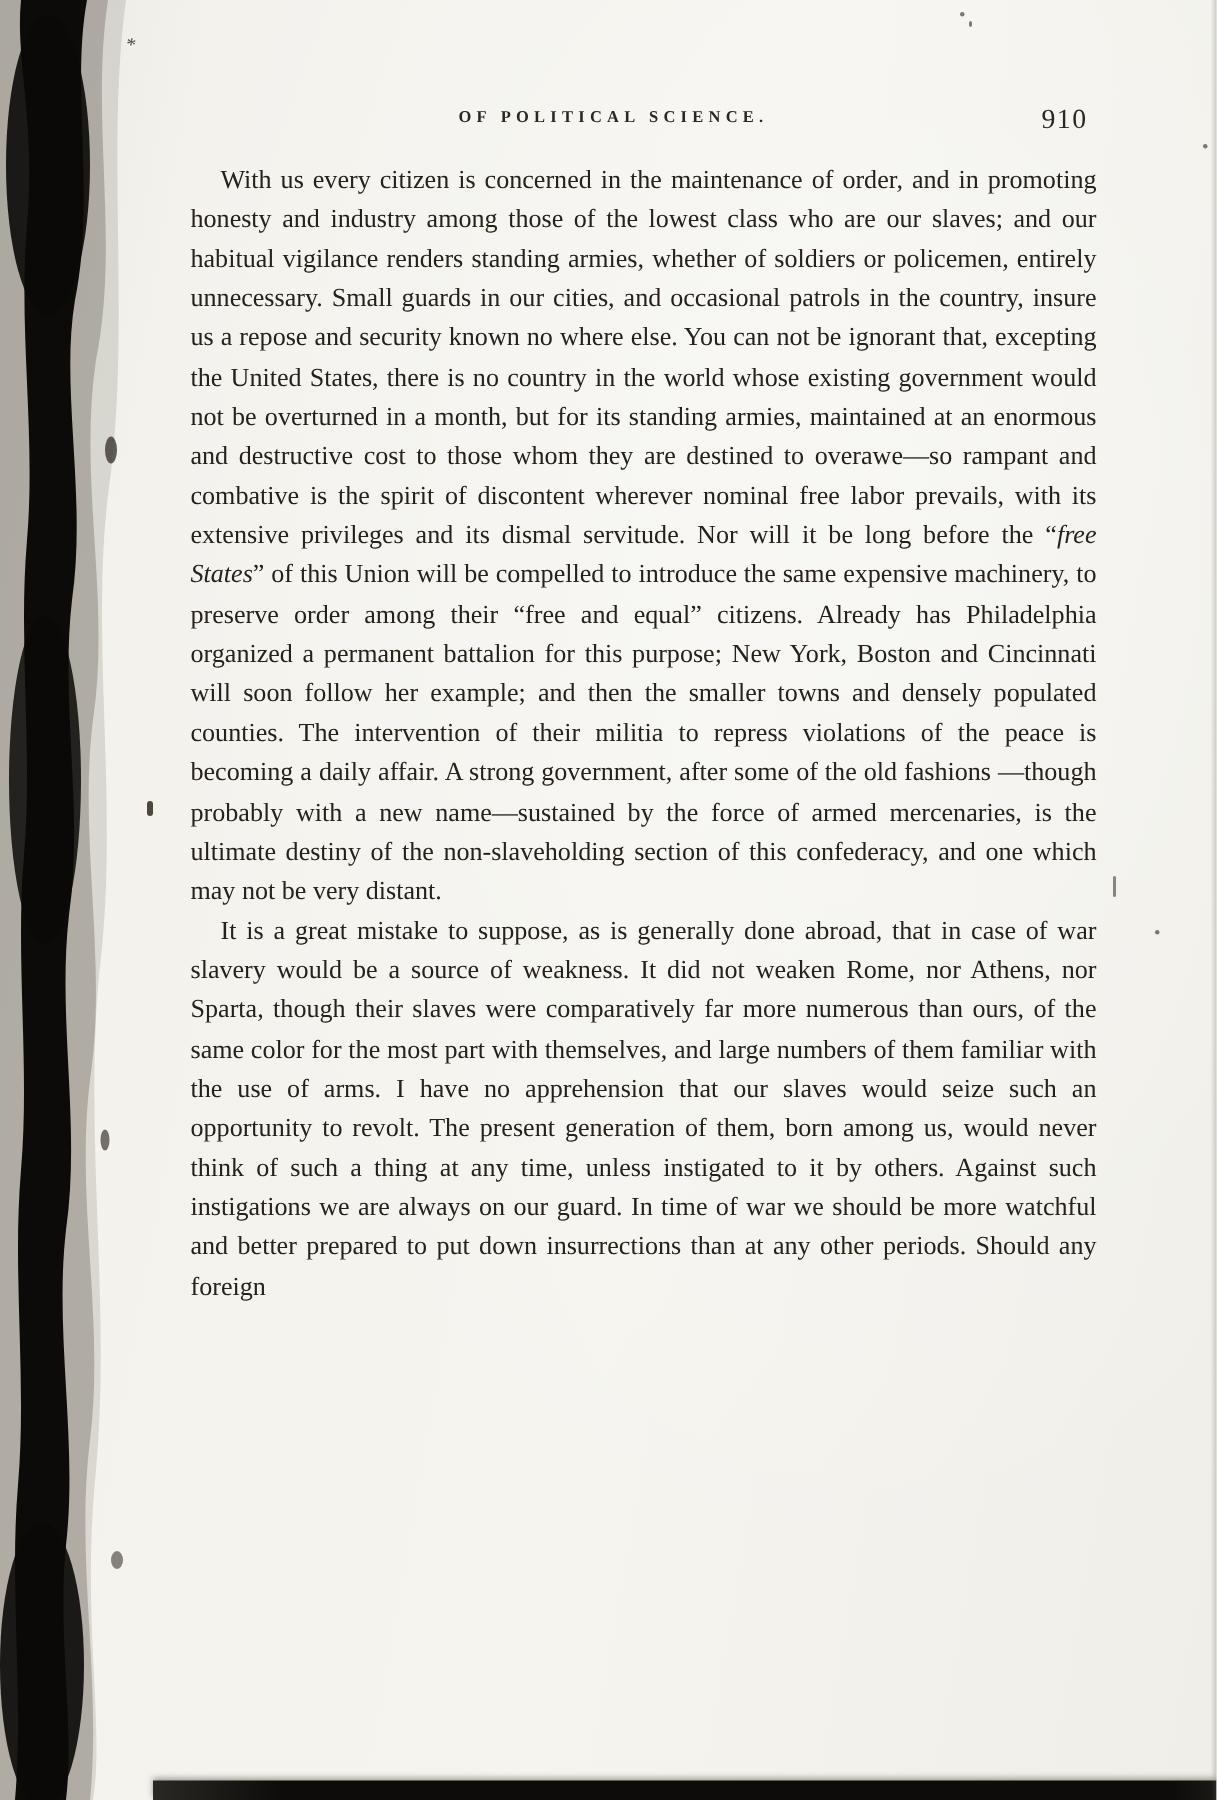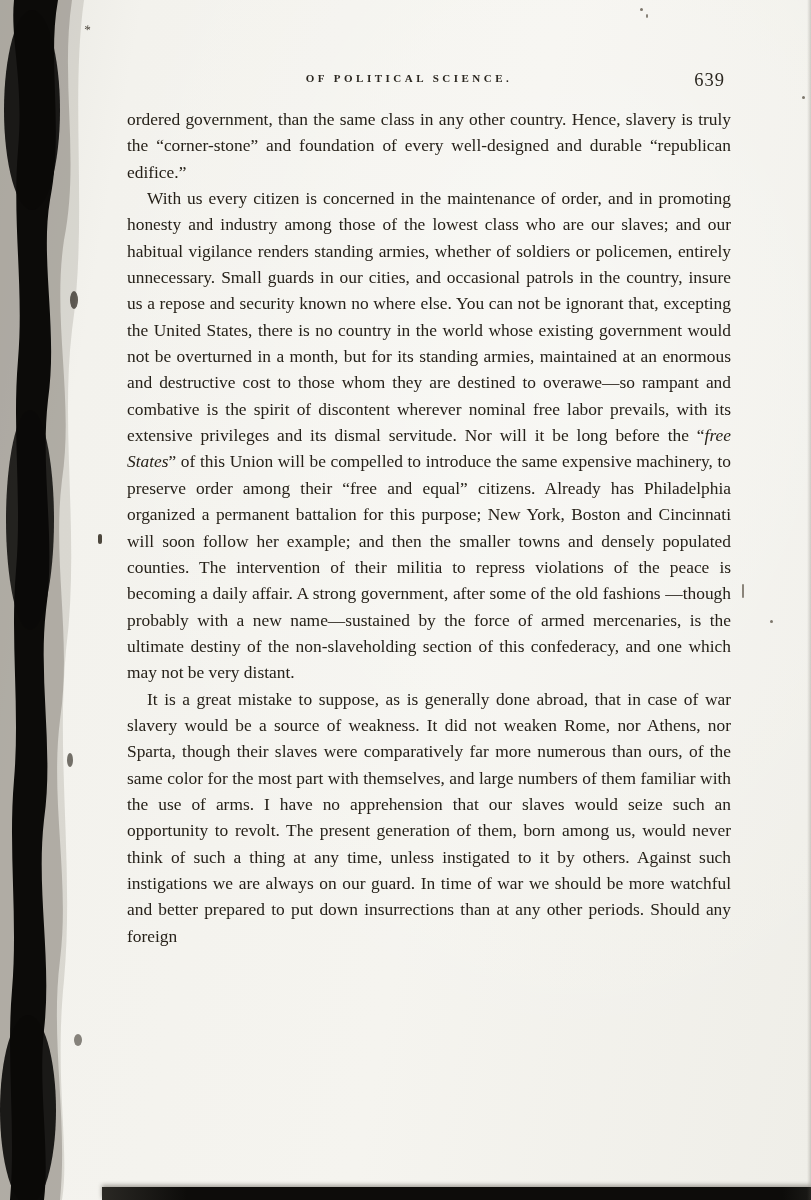--- a/index.html
+++ b/index.html
@@ -91,26 +91,25 @@
   <div class="speck s2"></div>
   <div class="speck s3"></div>
   <div class="speck s4"></div>
   <div class="speck s5"></div>
   <div class="speck s6"></div>
 
   <div class="content">
 
     <div class="header">
       <div class="title">OF POLITICAL SCIENCE.</div>
-      <div class="pagenum">639</div>
+      <div class="pagenum">910</div>
     </div>
 
     <div class="body-text">
 
-      <p><span>ordered government, than the same class in any other country. Hence, slavery is truly the “corner-stone” and foundation of every well-designed and durable “republican edifice.”</span></p>
 
       <p class="indent"><span>With us every citizen is concerned in the maintenance of order, and in promoting honesty and industry among those of the lowest class who are our slaves; and our habitual vigilance renders standing armies, whether of soldiers or policemen, entirely unnecessary.  Small guards in our cities, and occasional patrols in the country, insure us a repose and security known no where else.  You can not be ignorant that, excepting the United States, there is no country in the world whose existing government would not be overturned in a month, but for its standing armies, maintained at an enormous and destructive cost to those whom they are destined to overawe—so rampant and combative is the spirit of discontent wherever nominal free labor prevails, with its extensive privileges and its dismal servitude.  Nor will it be long before the “</span><i>free States</i><span>” of this Union will be compelled to introduce the same expensive machinery, to preserve order among their “free and equal” citizens.  Already has Philadelphia organized a permanent battalion for this purpose; New York, Boston and Cincinnati will soon follow her example; and then the smaller towns and densely populated counties.  The intervention of their militia to repress violations of the peace is becoming a daily affair.  A strong government, after some of the old fashions —though probably with a new name—sustained by the force of armed mercenaries, is the ultimate destiny of the non-slaveholding section of this confederacy, and one which may not be very distant.</span></p>
 
       <p class="indent"><span>It is a great mistake to suppose, as is generally done abroad, that in case of war slavery would be a source of weakness.  It did not weaken Rome, nor Athens, nor Sparta, though their slaves were comparatively far more numerous than ours, of the same color for the most part with themselves, and large numbers of them familiar with the use of arms.  I have no apprehension that our slaves would seize such an opportunity to revolt.  The present generation of them, born among us, would never think of such a thing at any time, unless instigated to it by others. Against such instigations we are always on our guard.  In time of war we should be more watchful and better prepared to put down insurrections than at any other periods.  Should any foreign</span></p>
 
     </div>
   </div>
 
 </div>
 

